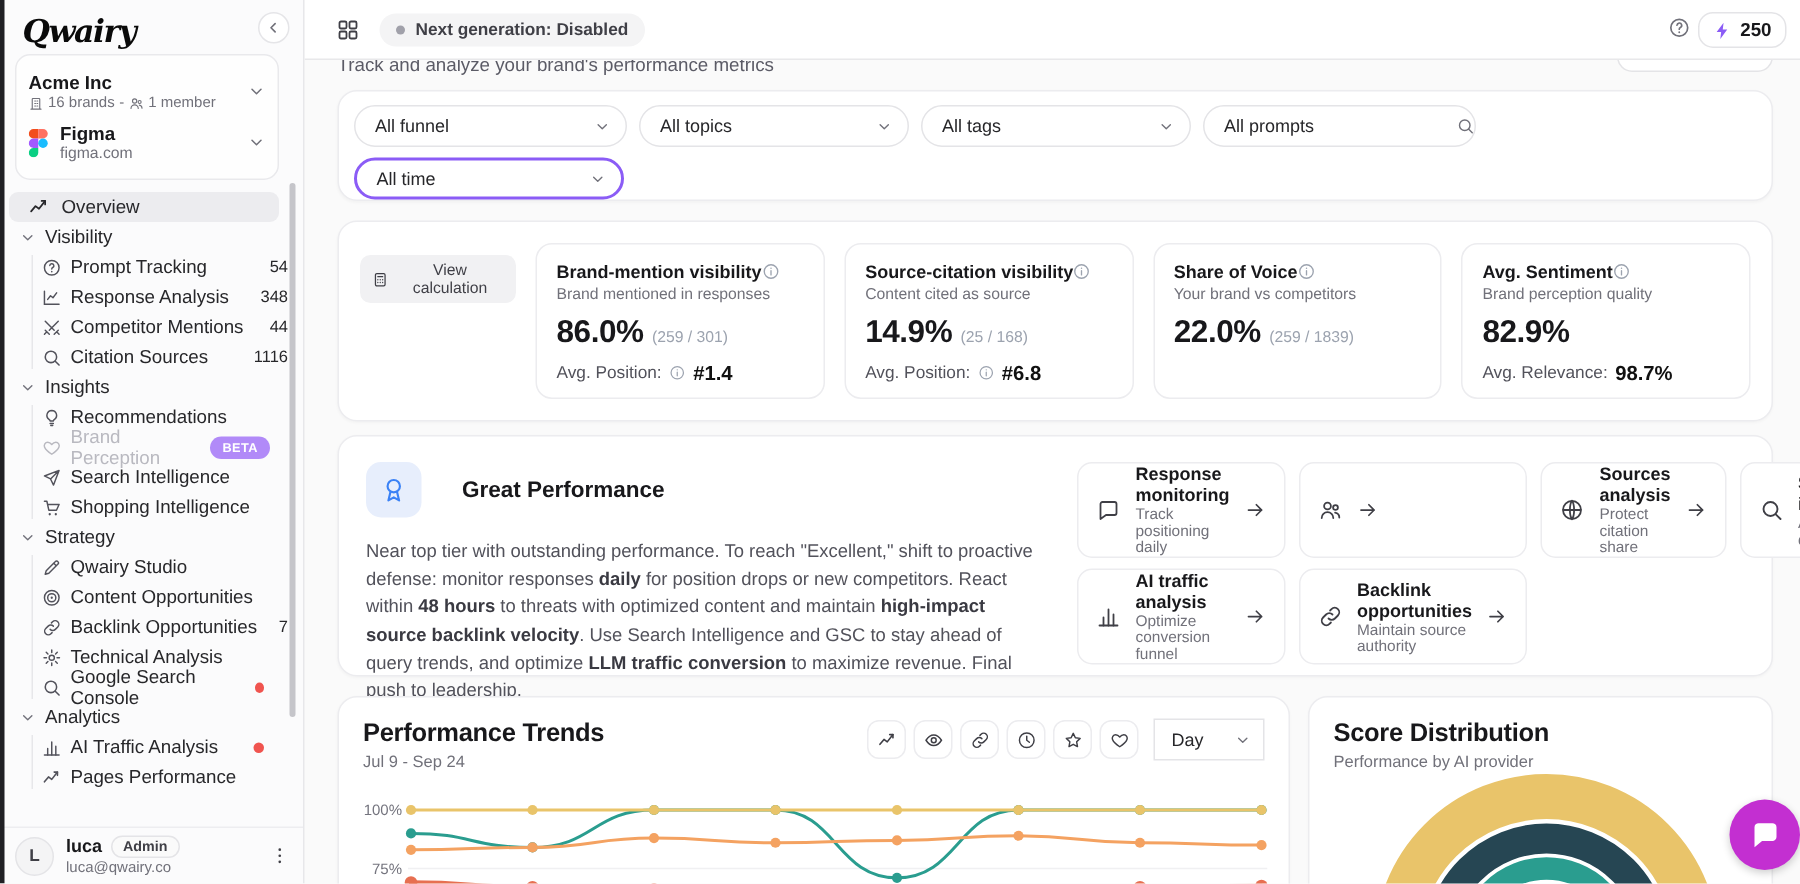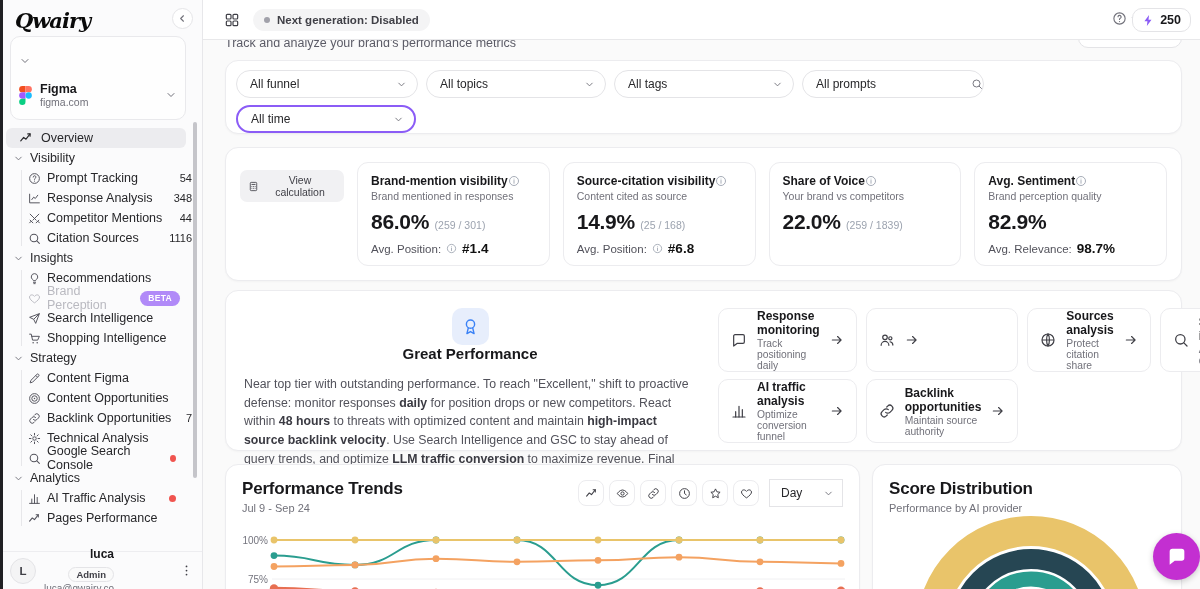--- a/index.html
+++ b/index.html
@@ -31,21 +31,21 @@
   .sub-item { padding-left:28px; gap:6px; }
   .sub-item .ic { color:#52525b; }
   .count { margin-left:auto; padding-right:0; font-size:11px; font-weight:400; color:#27272a; }
   .dot-alert { margin-left:auto; margin-right:16px; width:7px; height:7px; border-radius:50%; background:#f0544f; }
   .beta { margin-left:auto; margin-right:12px; background:#b18af8; color:#fff; font-size:8.5px; font-weight:700; padding:2.5px 8px; border-radius:9px; letter-spacing:.3px; }
   .disabled, .disabled .ic { color:#b9b9c0 !important; }
 
   .sb-scroll { position:absolute; left:193px; top:122px; width:4px; height:356px; border-radius:2px; background:#c5c5ca; }
   .user-row { position:absolute; left:0; bottom:0; width:202px; height:38px; border-top:1px solid #ededf0; background:#fbfbfc; display:flex; align-items:center; padding:0 8px 0 10px; gap:8px; }
   .avatar { width:26px; height:26px; border-radius:50%; background:#f4f4f5; border:1px solid #e4e4e7; display:flex; align-items:center; justify-content:center; font-size:11.5px; font-weight:600; color:#3f3f46; }
-  .u-name { display:flex; align-items:flex-end; gap:6px; font-size:12px; font-weight:700;flex-direction:column; }
+  .u-name { display:flex; align-items:flex-start; gap:6px; font-size:12px; font-weight:700; }
   .admin { border:1px solid #e4e4e7; background:#fafafa; border-radius:8px; font-size:9.5px; font-weight:600; padding:1px 7px; color:#3f3f46; }
   .u-mail { font-size:10px; color:#71717a; margin-top:1px; }
   .u-dots { margin-left:auto; color:#3f3f46; cursor:pointer; }
 
   
   .topbar { position:absolute; left:203px; top:0; width:997px; height:40px; background:#fff; border-bottom:1px solid #e8e8ea; z-index:15; }
   .grid-btn { position:absolute; left:21px; top:12px; color:#3f3f46; cursor:pointer; }
   .ng-badge { position:absolute; left:50px; top:9px; height:22px; display:flex; align-items:center; gap:7px; background:#f4f4f5; border-radius:11px; padding:0 11px; font-size:11.5px; font-weight:600; color:#3f3f46; cursor:pointer; }
   .ng-dot { width:6px; height:6px; border-radius:50%; background:#a1a1aa; }
   .help-grp { position:absolute; right:60px; top:11px; display:flex; align-items:center; gap:3px; color:#71717a; cursor:pointer; }
@@ -80,21 +80,21 @@
   .m-sub { font-size:10.5px; color:#71717a; margin-top:2px; }
   .m-val { margin-top:8px; font-size:21px; font-weight:800; letter-spacing:-.3px; }
   .m-frac { font-size:10.5px; font-weight:400; color:#9ca3af; letter-spacing:0; }
   .m-foot { margin-top:7px; display:flex; align-items:center; gap:5px; font-size:11.5px; color:#52525b; }
   .m-foot .ic { color:#9ca3af; }
   .m-foot b { font-size:13.5px; color:#111; }
 
   
   .insight { left:22px; top:250px; width:957px; height:161px; padding:17px 18px; display:flex; gap:22px; }
   .ins-left { flex:none; width:452px; }
-  .ins-head { display:flex; align-items:center; gap:0;flex-direction:column; }
+  .ins-head { display:flex; align-items:center; gap:27px; }
   .ins-icon { width:37px; height:37px; border-radius:10px; background:#e7eefc; color:#3b82f6; display:flex; align-items:center; justify-content:center; }
   .ins-title { font-size:15px; font-weight:700; }
   .ins-text { margin-top:13px; font-size:12.3px; line-height:1.52; color:#52525b; }
   .ins-text b { color:#3a3a42; }
   .ins-grid { flex:1; display:grid; grid-template-columns:1fr 1fr 1fr 1fr; gap:7px 9px; }
   .action { display:flex; align-items:center; gap:10px; border:1px solid #ececef; border-radius:10px; padding:0 12px; cursor:pointer; background:#fff; }
   .action .a-ic { color:#3f3f46; }
   .a-mid { flex:1; min-width:0; }
   .a-title { font-size:12px; font-weight:700; }
   .a-sub { font-size:10.3px; color:#71717a; margin-top:1px; }
@@ -263,20 +263,34 @@
     <div class="logo">Qwairy</div>
     <button class="collapse-btn">
         <svg class="ic" width="11" height="11">
           <use href="#i-chevl"></use>
         </svg>
       </button>
   </div>
 
   <div class="ws-card">
     <div class="ws-row">
+      <div class="ws-main">
+        <div class="ws-name">Acme Inc</div>
+        <div class="ws-meta">
+          <svg class="ic" width="10" height="10">
+              <use href="#i-building"></use>
+            </svg>
+          <span>16 brands</span>
+          <span>-</span>
+          <svg class="ic" width="10" height="10">
+              <use href="#i-users"></use>
+            </svg>
+          <span>1 member</span>
+        </div>
+      </div>
       <svg class="ic chev" width="12" height="12">
           <use href="#i-chev"></use>
         </svg>
     </div>
     <div class="ws-row">
       <svg class="ic" width="13" height="19">
           <use href="#i-figma"></use>
         </svg>
       <div class="ws-main" style="padding-left:2px">
         <div class="ws-name">Figma</div>
@@ -371,21 +385,21 @@
       <svg class="ic chev" width="11" height="11">
           <use href="#i-chev"></use>
         </svg>
       <span>Strategy</span>
     </div>
     <div class="sub-wrap">
       <div class="sub-item">
         <svg class="ic" width="13" height="13">
             <use href="#i-pen"></use>
           </svg>
-        <span>Content Figma</span>
+        <span>Qwairy Studio</span>
       </div>
       <div class="sub-item">
         <svg class="ic" width="13" height="13">
             <use href="#i-target"></use>
           </svg>
         <span>Content Opportunities</span>
       </div>
       <div class="sub-item">
         <svg class="ic" width="13" height="13">
             <use href="#i-link"></use>

